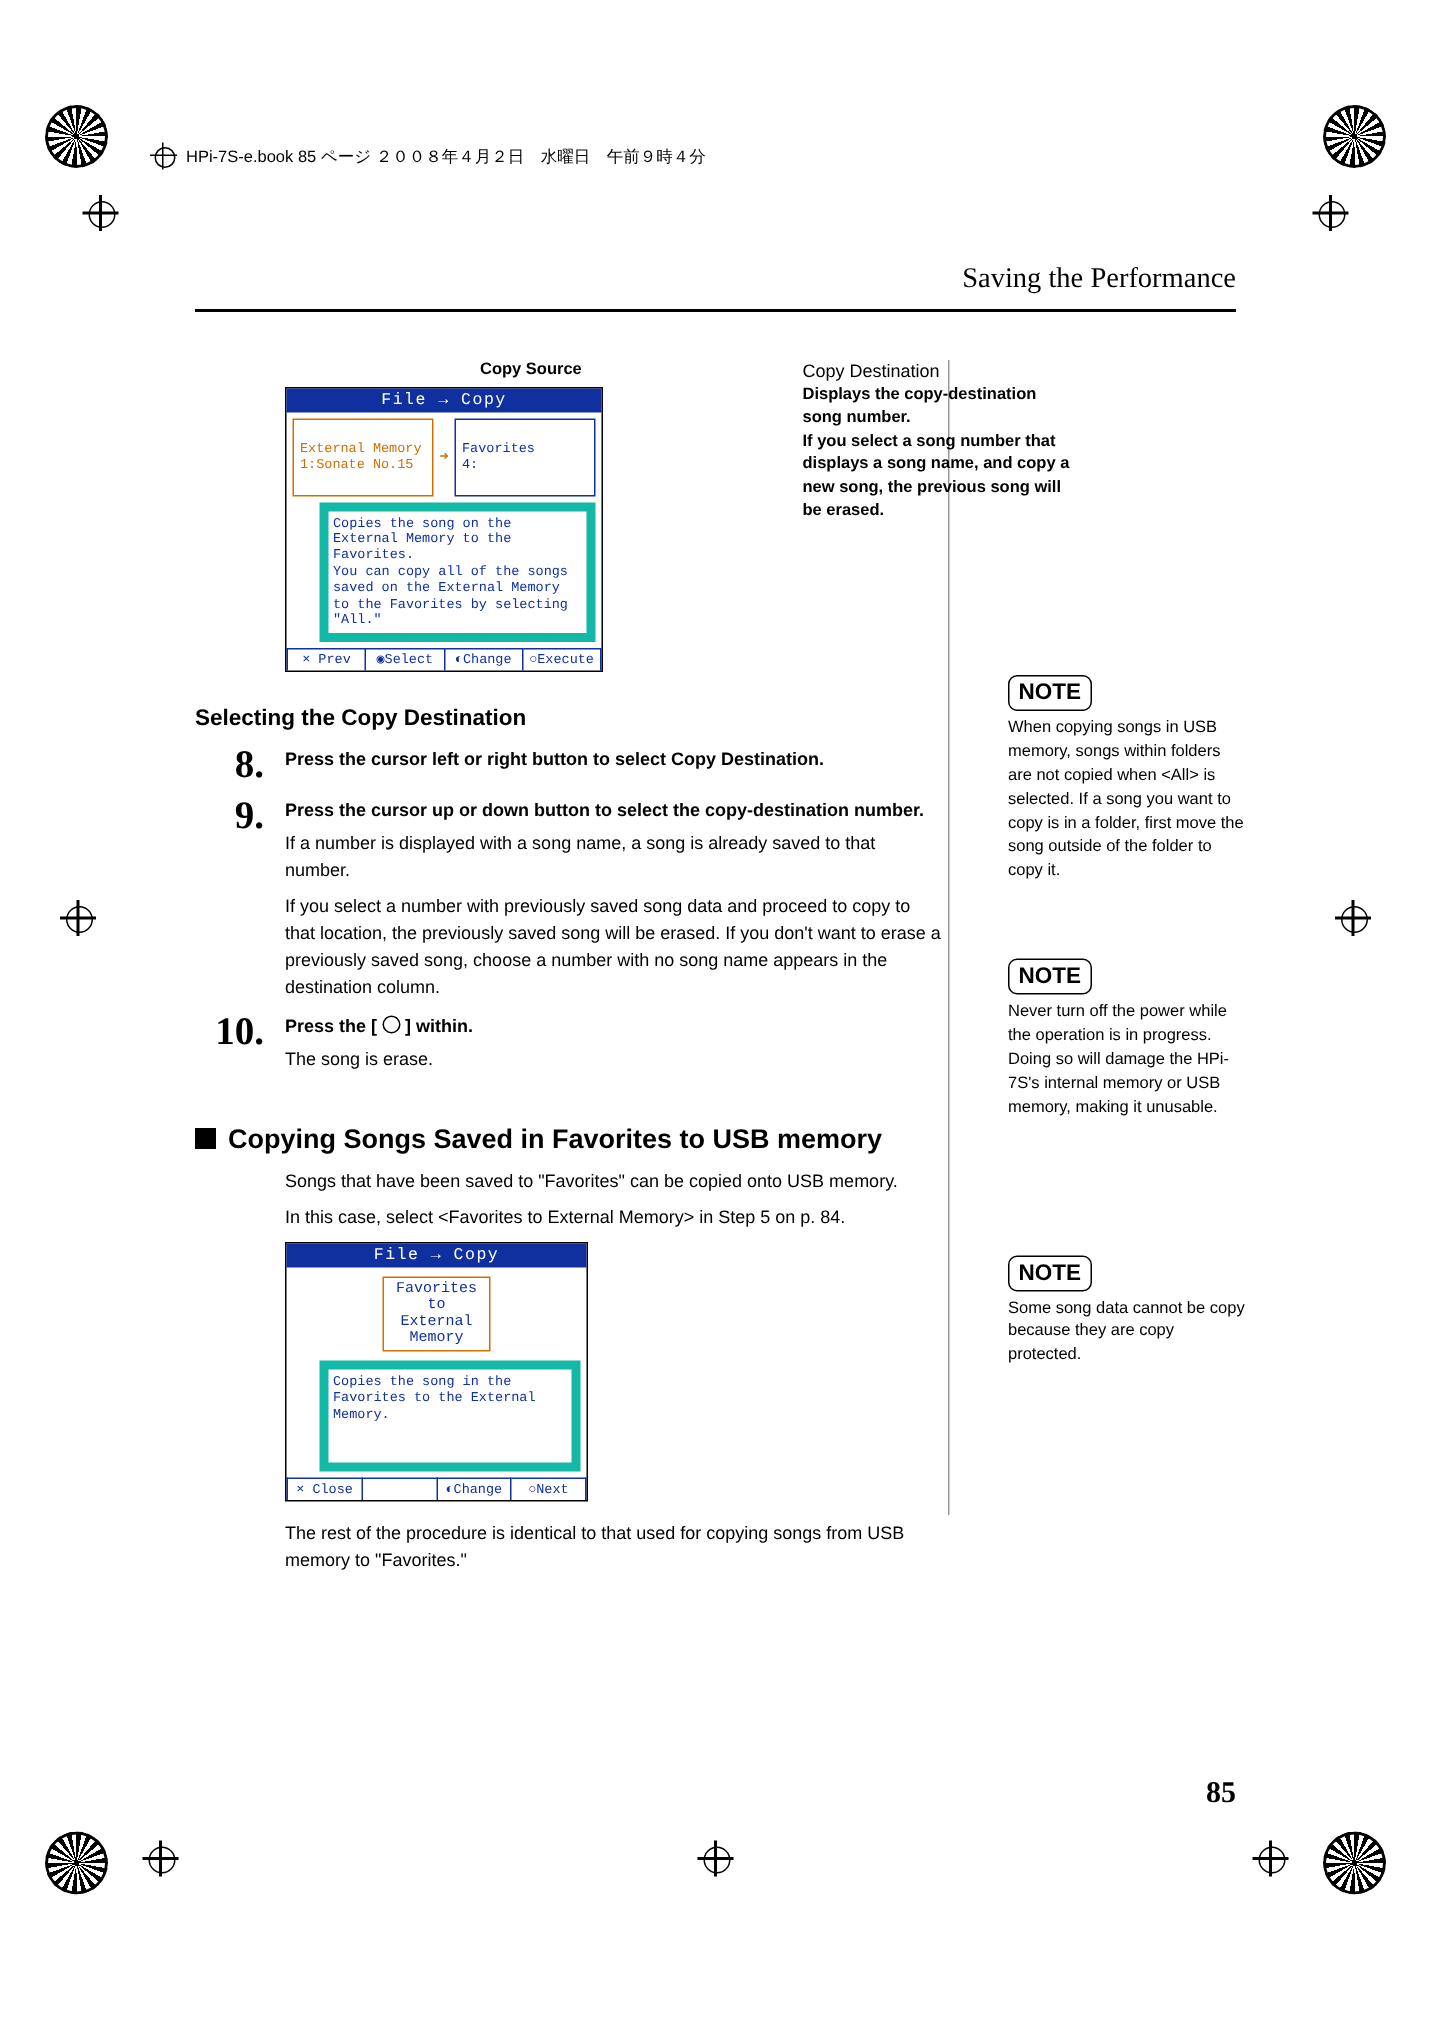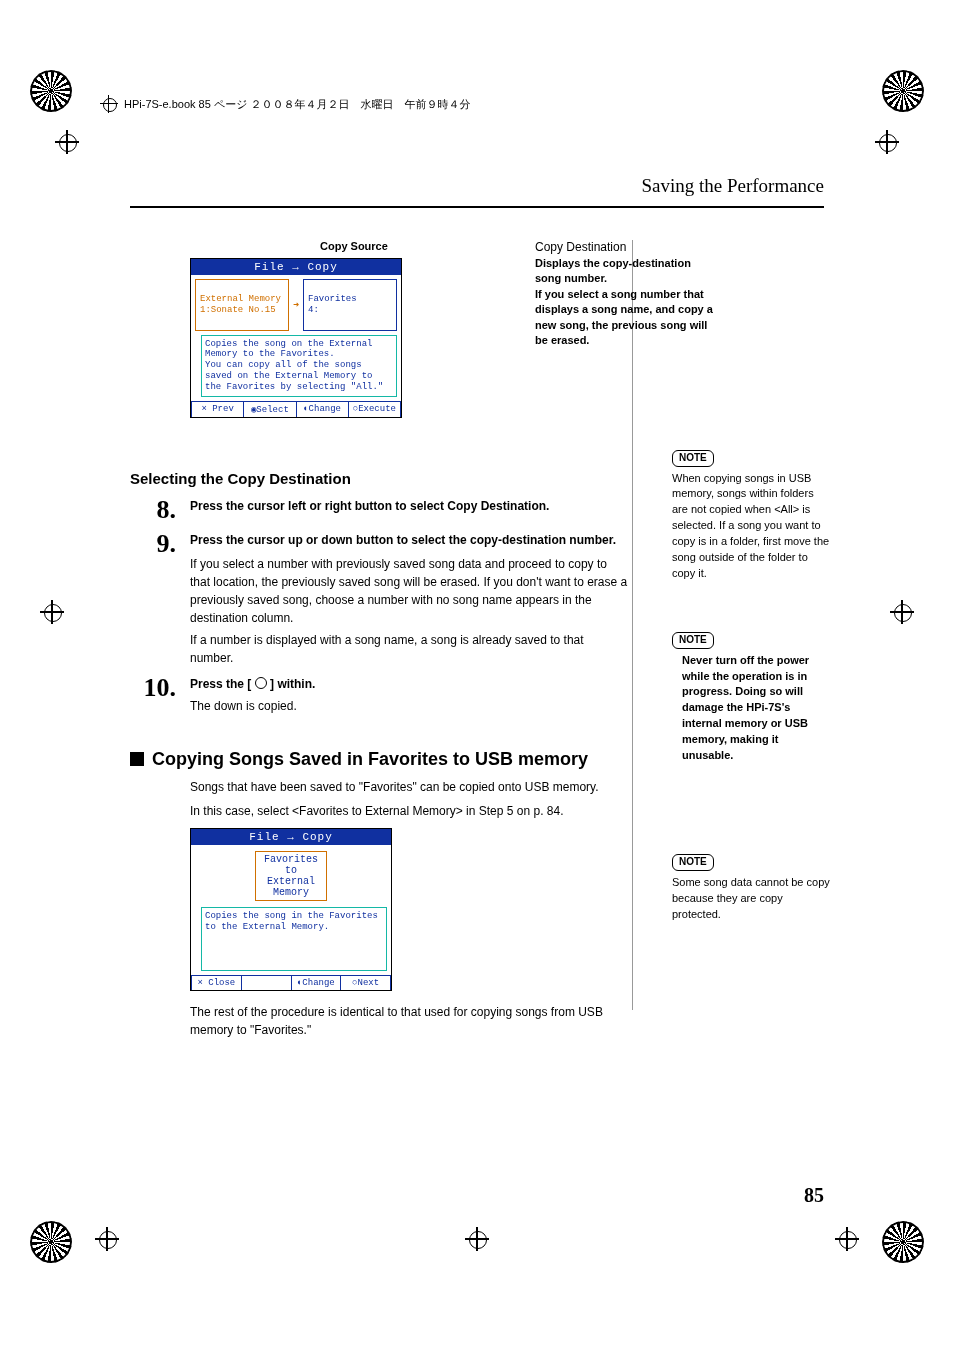--- a/index.html
+++ b/index.html
@@ -134,22 +134,22 @@
     border: 1px solid #1030a0;
     padding: 14px 4px;
     flex: 1;
     font-size: 9px;
     color: #1030a0;
     background:#fff;
     line-height:1.2;
   }
   .shot .cell.src { border-color:#d07000; color:#d07000; }
   .shot .msgbox {
-    border: 1px solid #14b8a6;
-    margin: 0 4px 4px 10px;
+    border: 6px solid #14b8a6;
+    margin: 0 4px 4px 22px;
     padding: 3px;
     font-size: 9px;
     color:#1030a0;
     line-height:1.2;
   }
   .shot .footbar {
     display:flex;
     font-size:9px;
   }
   .shot .footbar span {
@@ -234,21 +234,21 @@
     background:#000;
     margin-right:8px;
     vertical-align:-1px;
   }
 
   .note-tag {
     display:inline-block;
     border:1px solid #000;
     border-radius:6px;
     padding:0 6px;
-    font-size:10px;
+    font-size:15px;
     font-weight:bold;
     margin-bottom:4px;
   }
   .side-block { margin-bottom: 90px; }
 
   .page-num {
     position:absolute;
     right:130px;
     bottom:144px;
     font-family: Georgia, serif;
@@ -338,34 +338,34 @@
     <div class="num">8.</div>
     <div class="body">
       <div class="lead">Press the cursor left or right button to select Copy Destination.</div>
     </div>
   </div>
 
   <div class="step">
     <div class="num">9.</div>
     <div class="body">
       <div class="lead">Press the cursor up or down button to select the copy-destination number.</div>
+      <div style="margin-top:4px;">If a number is displayed with a song name, a song is already saved to that number.</div>
       <div style="margin-top:6px;">If you select a number with previously saved song data and proceed to copy to that location, the previously saved song will be erased. If you don't want to erase a previously saved song, choose a number with no song name appears in the destination column.</div>
-      <div style="margin-top:4px;">If a number is displayed with a song name, a song is already saved to that number.</div>
     </div>
   </div>
 
   <div class="step">
     <div class="num">10.</div>
     <div class="body">
       <div class="lead">
         <span>Press the [</span>
         <span class="circle-btn"></span>
         <span>] within.</span>
       </div>
-      <div style="margin-top:4px;">The down is copied.</div>
+      <div style="margin-top:4px;">The song is erase.</div>
     </div>
   </div>
 
   <div class="sub-h">
     <span class="sq"></span><span>Copying Songs Saved in Favorites to USB memory</span>
   </div>
 
   <div style="margin-left:60px;">
     <div style="font-size:12px;line-height:1.5;">Songs that have been saved to "Favorites" can be copied onto USB memory.</div>
     <div style="font-size:12px;line-height:1.5;margin-top:6px;margin-bottom:8px;">In this case, select &lt;Favorites to External Memory&gt; in Step 5 on p. 84.</div>
@@ -392,21 +392,21 @@
 
 </div>
 
 <div class="side-col">
   <div class="side-block" style="margin-top:210px;">
     <div class="note-tag">NOTE</div>
     <div>When copying songs in USB memory, songs within folders are not copied when &lt;All&gt; is selected. If a song you want to copy is in a folder, first move the song outside of the folder to copy it.</div>
   </div>
   <div class="side-block" style="margin-top:-40px;">
     <div class="note-tag">NOTE</div>
-    <div style="font-weight:bold;margin-left:10px;">Never turn off the power while the operation is in progress. Doing so will damage the HPi-7S's internal memory or USB memory, making it unusable.</div>
+    <div style="font-weight:normal;">Never turn off the power while the operation is in progress. Doing so will damage the HPi-7S's internal memory or USB memory, making it unusable.</div>
   </div>
   <div class="side-block" style="margin-top:60px;">
     <div class="note-tag">NOTE</div>
     <div>Some song data cannot be copy because they are copy protected.</div>
   </div>
 </div>
 
 <div class="page-num">85</div>
 
 </body></html>

